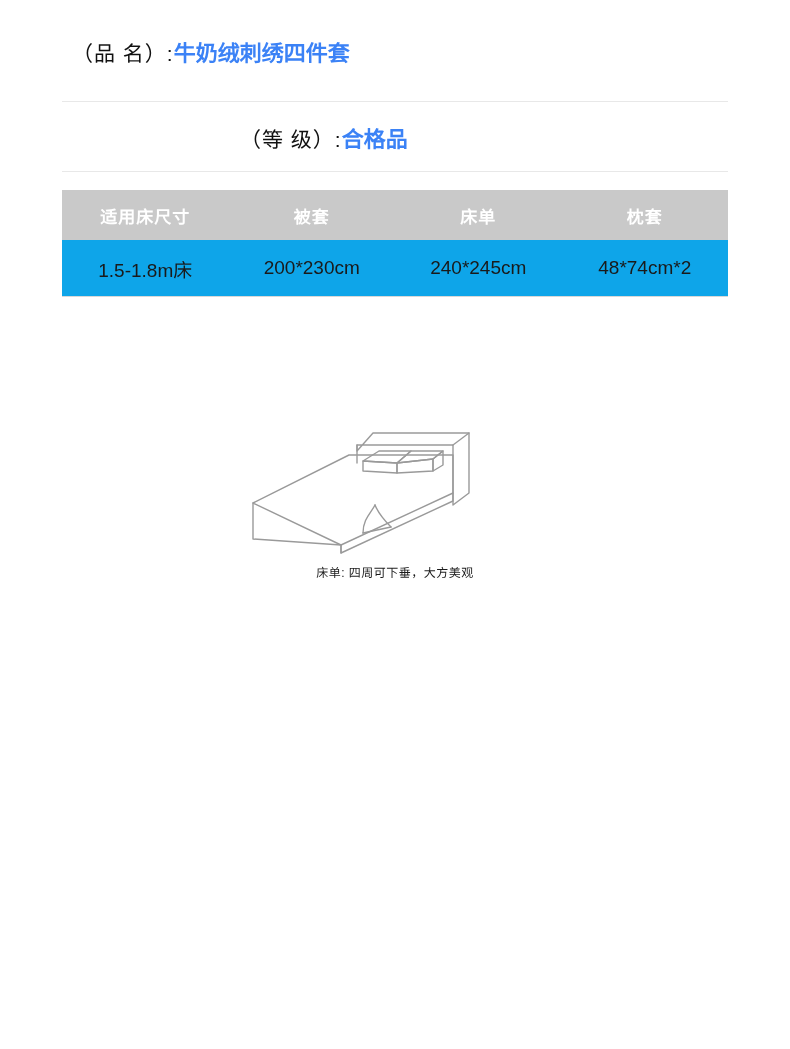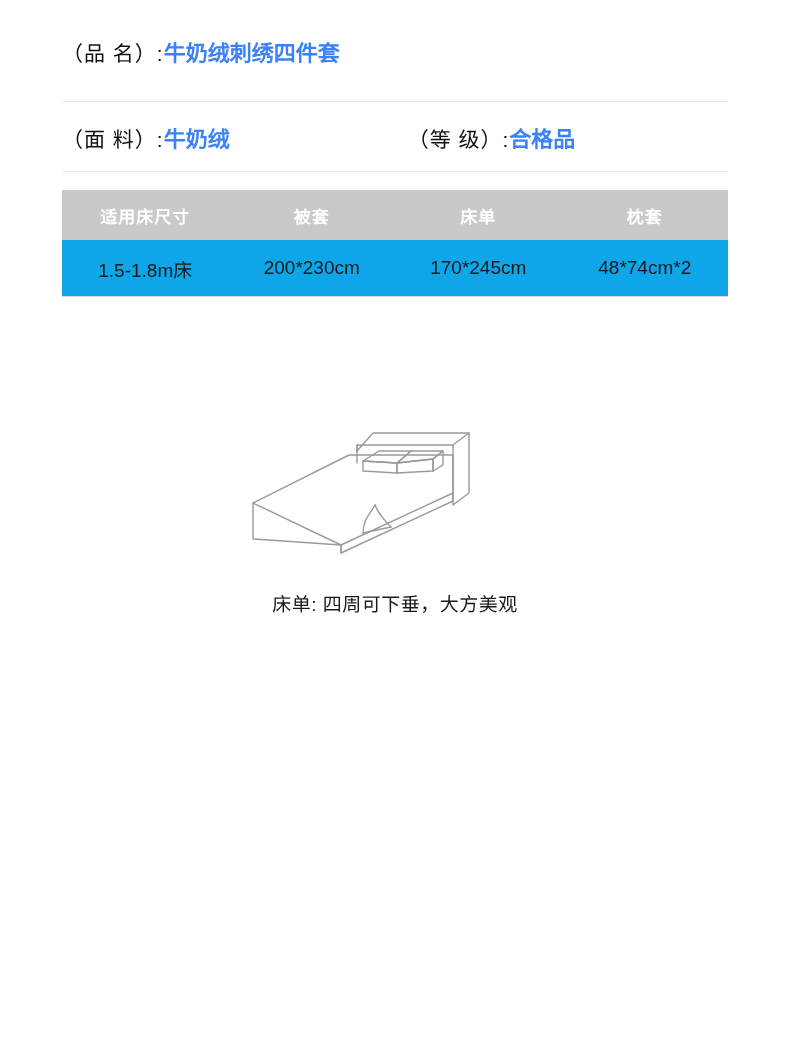--- a/index.html
+++ b/index.html
@@ -51,20 +51,21 @@
   }
   .spec-value {
     font-size: 22px;
     font-weight: bold;
     color: #3b82f6;
     white-space: nowrap;
   }
   .spec-cell {
     display: flex;
     align-items: baseline;
+    margin-left: 10px;
   }
   .spec-cell.grade {
     margin-left: 178px;
     text-align: right;
   }
 
   
   .table-wrap {
     margin: 12px 62px 0 62px;
     width: 666px;
@@ -97,45 +98,40 @@
   .illus-area {
     margin-top: 96px;
     display: flex;
     flex-direction: column;
     align-items: center;
   }
   .illus-svg {
     display: block;
   }
   .illus-caption {
-    margin-top: 26px;
-    font-size: 19px;
+    font-size: 12px;
     color: #1a1a1a;
     letter-spacing: 0.5px;
   }
 </style>
 </head>
 <body>
 
 <div class="page">
 
   <div class="spec-block">
 
     <div class="spec-row first">
       <div class="spec-cell">
         <span class="spec-label">（品 名）:</span>
         <span class="spec-value">牛奶绒刺绣四件套</span>
       </div>
     </div>
 
     <div class="spec-row">
-      <div class="spec-cell">
-        <span class="spec-label">（面 料）:</span>
-        <span class="spec-value">牛奶绒</span>
-      </div>
       <div class="spec-cell grade">
         <span class="spec-label">（等 级）:</span>
         <span class="spec-value">合格品</span>
       </div>
     </div>
 
 
   </div>
 
   <div class="table-wrap">
@@ -145,21 +141,21 @@
           <th>适用床尺寸</th>
           <th>被套</th>
           <th>床单</th>
           <th>枕套</th>
         </tr>
       </thead>
       <tbody>
         <tr>
           <td>1.5-1.8m床</td>
           <td>200*230cm</td>
-          <td>170*245cm</td>
+          <td>240*245cm</td>
           <td>48*74cm*2</td>
         </tr>
       </tbody>
     </table>
   </div>
 
   <div class="illus-area">
     <svg class="illus-svg" width="300" height="170" viewBox="0 0 300 170">
       <g fill="none" stroke="#9a9a9a" stroke-width="1.4" stroke-linejoin="round" stroke-linecap="round">
 

